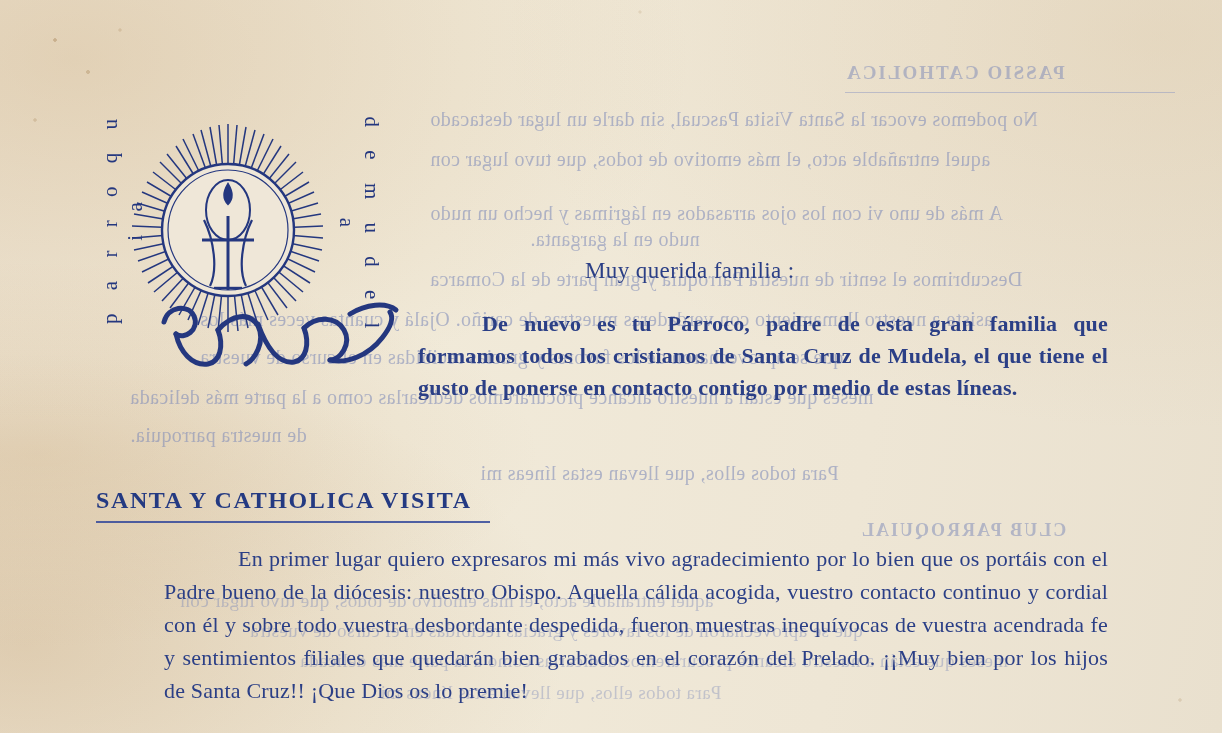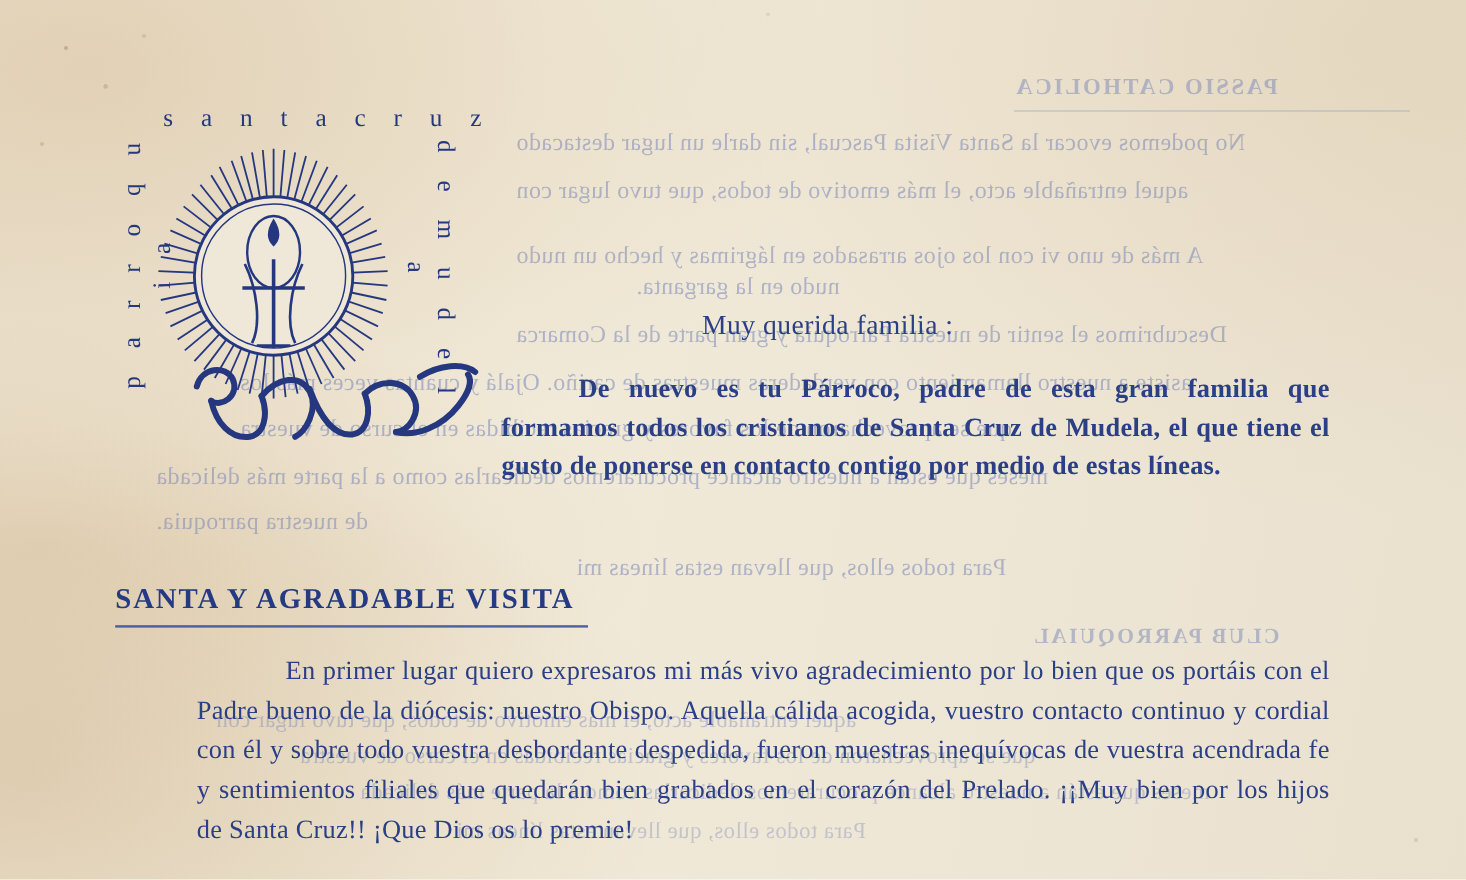--- a/index.html
+++ b/index.html
@@ -192,21 +192,20 @@
     <div class="bleed" style="left:130px; top:424px; font-size:20px;">de nuestra parroquia.</div>
     <div class="bleed" style="left:480px; top:462px; font-size:20px;">Para todos ellos, que llevan estas líneas mi</div>
     <div class="bleed bleed-head" style="left:860px; top:520px; font-size:18px;">CLUB PARROQUIAL</div>
     <div class="bleed" style="left:180px; top:590px; font-size:19px; opacity:0.42;">aquel entrañable acto, el más emotivo de todos, que tuvo lugar con</div>
     <div class="bleed" style="left:250px; top:620px; font-size:19px; opacity:0.42;">que se aprovecharon de los favores y gracias recibidas en el curso de vuestra</div>
     <div class="bleed" style="left:300px; top:650px; font-size:19px; opacity:0.40;">meses que están a nuestro alcance procuraremos dedicarlas como a la parte más delicada</div>
     <div class="bleed" style="left:380px; top:682px; font-size:19px; opacity:0.38;">Para todos ellos, que llevan estas líneas mi</div>
   </div>
 
   <div id="masthead">
-    <div class="mh-top">s a n t a   c r u z</div>
     <div class="mh-left">p a r r o q u i a</div>
     <div class="mh-right">d e   m u d e l a</div>
 
     <svg class="emblem" viewBox="0 0 220 220">
       <g stroke="#24377f" fill="none" stroke-width="1.4">
 
         <g>
 
           <g stroke-width="1.5">
             <line x1="110" y1="110" x2="110" y2="4"></line>
@@ -293,18 +292,18 @@
         <path d="M176 66 C192 70 214 62 228 44 C236 34 240 24 236 18"></path>
         <path d="M196 20 C212 10 232 8 242 16"></path>
       </g>
     </svg>
   </div>
 
   <div class="greeting">Muy querida familia :</div>
 
   <div class="para-1"><span class="indent"></span><span>De nuevo es tu Párroco, padre de esta gran familia que formamos todos los cristianos de Santa Cruz de Mudela, el que tiene el gusto de ponerse en contacto contigo por medio de estas líneas.</span></div>
 
-  <div class="section-title">SANTA Y AGRADABLE VISITA</div>
+  <div class="section-title">SANTA Y CATHOLICA VISITA</div>
   <div class="section-rule"></div>
 
   <div class="para-2"><span class="indent"></span><span>En primer lugar quiero expresaros mi más vivo agradecimiento por lo bien que os portáis con el Padre bueno de la diócesis: nuestro Obispo. Aquella cálida acogida, vuestro contacto continuo y cordial con él y sobre todo vuestra desbordante despedida, fueron muestras inequívocas de vuestra acendrada fe y sentimientos filiales que quedarán bien grabados en el corazón del Prelado. ¡¡Muy bien por los hijos de Santa Cruz!! ¡Que Dios os lo premie!</span></div>
 
 </div>
 
 </body></html>

